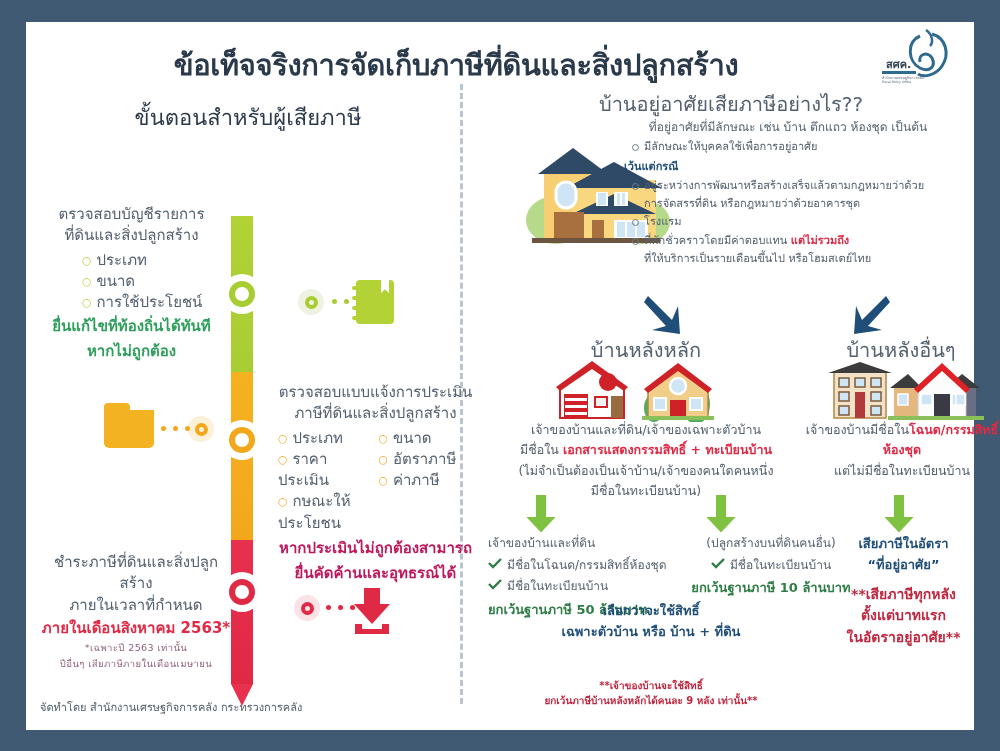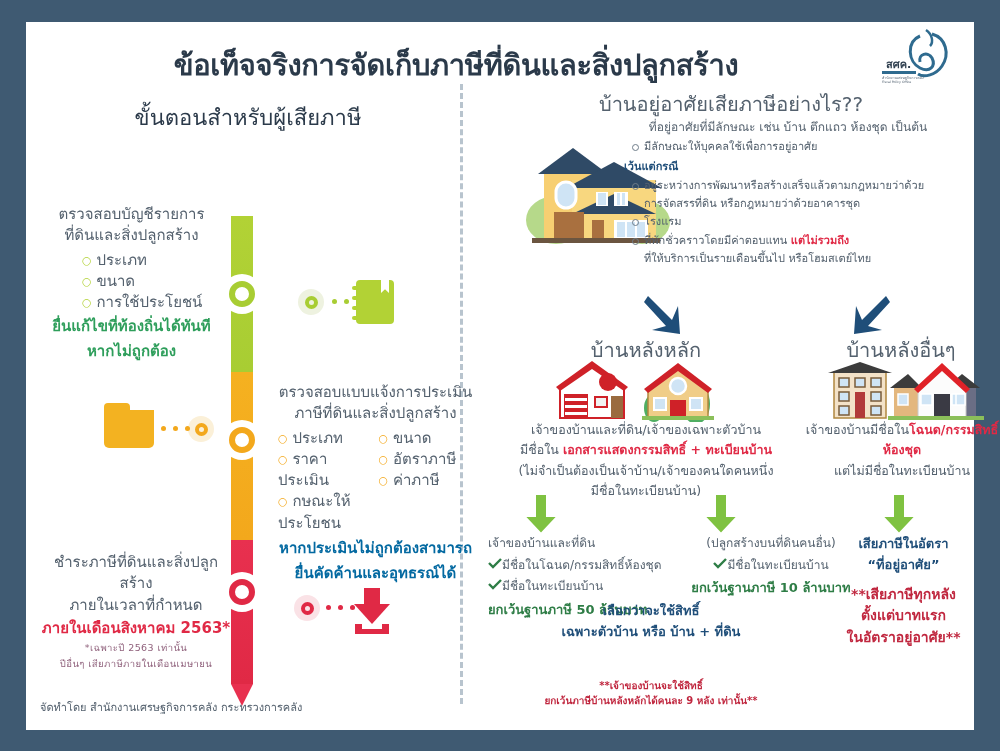--- a/index.html
+++ b/index.html
@@ -69,21 +69,21 @@
   .bul .dot { font-size: 11px; vertical-align: middle; }
 
   #s1 { left: 18px; top: 182px; width: 175px; }
   #s1 .list { text-align: left; padding-left: 38px; margin-top: 3px; }
   #s1 .hi { color: #2e9e5b; font-weight: bold; margin-top: 3px; }
   #s1 .dot { color: #b2d235; }
 
   #s2 { left: 252px; top: 360px; width: 195px; }
   #s2 .grid { display: flex; gap: 6px; margin-top: 3px; text-align: left; }
   #s2 .grid > div { flex: 1; }
-  #s2 .hi { color: #0369a1; font-weight: bold; margin-top: 4px; text-align: center; }
+  #s2 .hi { color: #be185d; font-weight: bold; margin-top: 4px; text-align: center; }
   #s2 .dot { color: #f3a81c; }
 
   #s3 { left: 12px; top: 530px; width: 196px; }
   #s3 .hi { color: #e02945; font-weight: bold; margin-top: 2px; }
   #s3 .fine { font-size: 9.5px; color: #8e5f7a; line-height: 1.5; margin-top: 2px; letter-spacing: 0.4px; }
 
   
   #icon-book {
     position: absolute; left: 330px; top: 258px;
     width: 38px; height: 44px; background: #b2d235; border-radius: 4px;
@@ -154,21 +154,21 @@
   .green-arrow { position: absolute; width: 38px; height: 44px; }
   #ga1 { left: 496px; top: 470px; }
   #ga2 { left: 676px; top: 470px; }
   #ga3 { left: 854px; top: 470px; }
 
   .col-block { position: absolute; font-size: 12px; color: #54616e; line-height: 1.55; }
   #cb1 { left: 462px; top: 512px; width: 195px; }
   #cb2 { left: 655px; top: 512px; width: 180px; text-align: center; }
   #cb1 .head, #cb2 .head { color:#54616e; }
   #cb1 .head { text-align: left; }
-  .chk { display: flex; align-items: flex-start; margin-top: 3px; }
+  .chk { display: flex; gap: 5px; align-items: flex-start; margin-top: 3px; }
   #cb2 .chk { justify-content: center; }
   .chk svg { flex: none; margin-top: 2px; }
   .money { color: #2e7d46; font-weight: bold; font-size: 13px; margin-top: 4px; }
   #cb1 .money { text-align: left; }
 
   #mid-note { position: absolute; left: 460px; top: 578px; width: 330px; text-align: center;
               font-size: 13px; color: #1f4e79; font-weight: bold; line-height: 1.65; }
   #mid-red { position: absolute; left: 440px; top: 656px; width: 370px; text-align: center;
              font-size: 10px; color: #c0273f; font-weight: bold; line-height: 1.5; }
 

